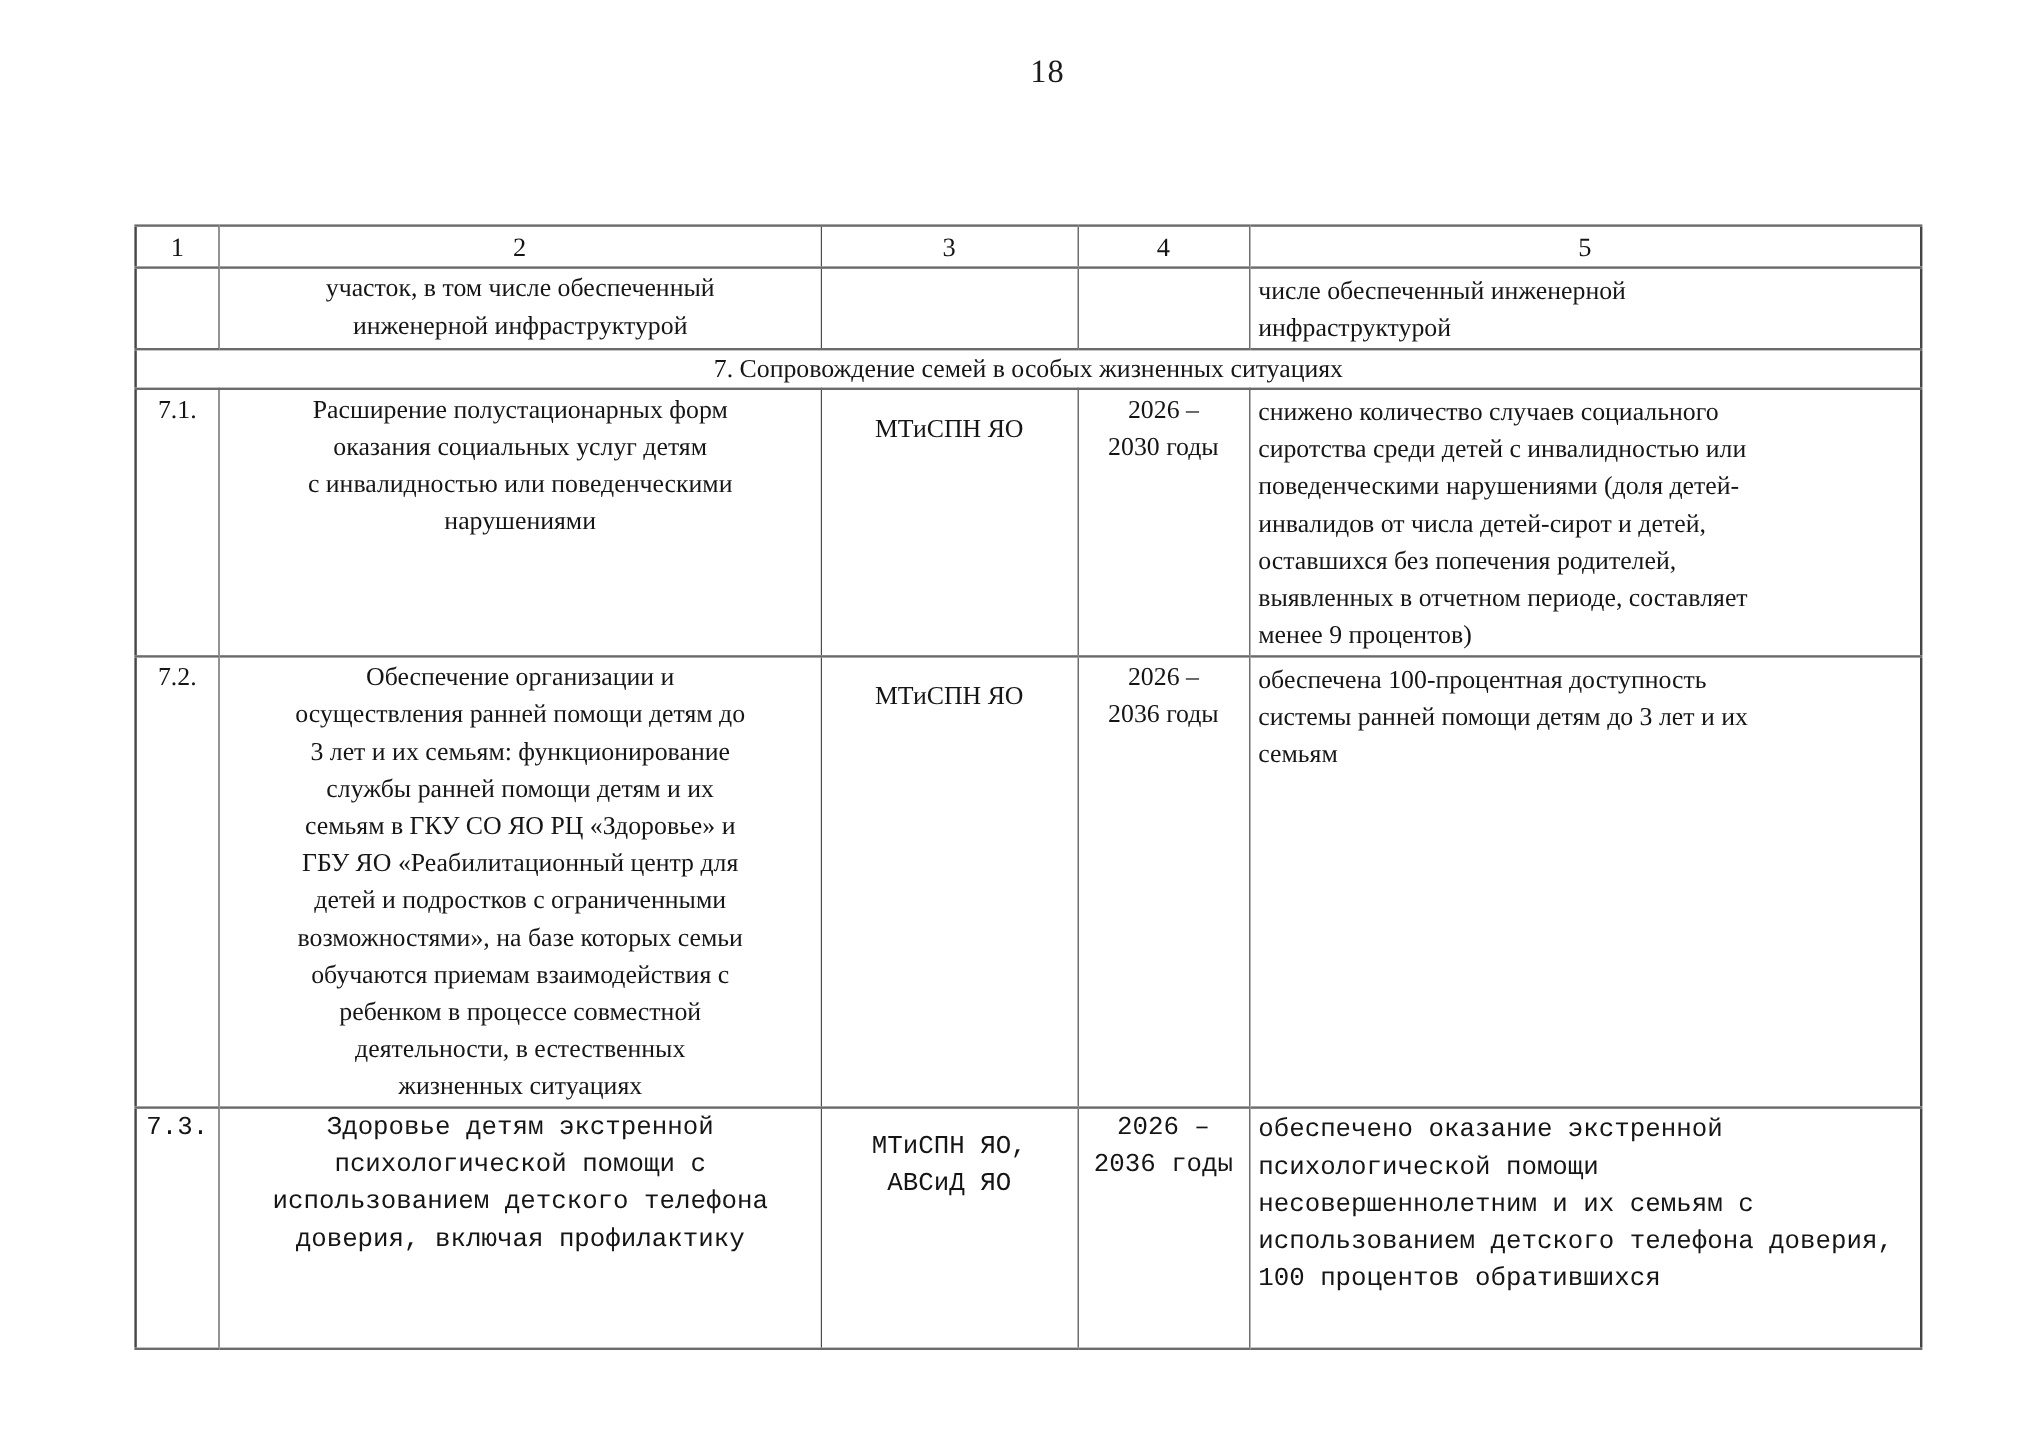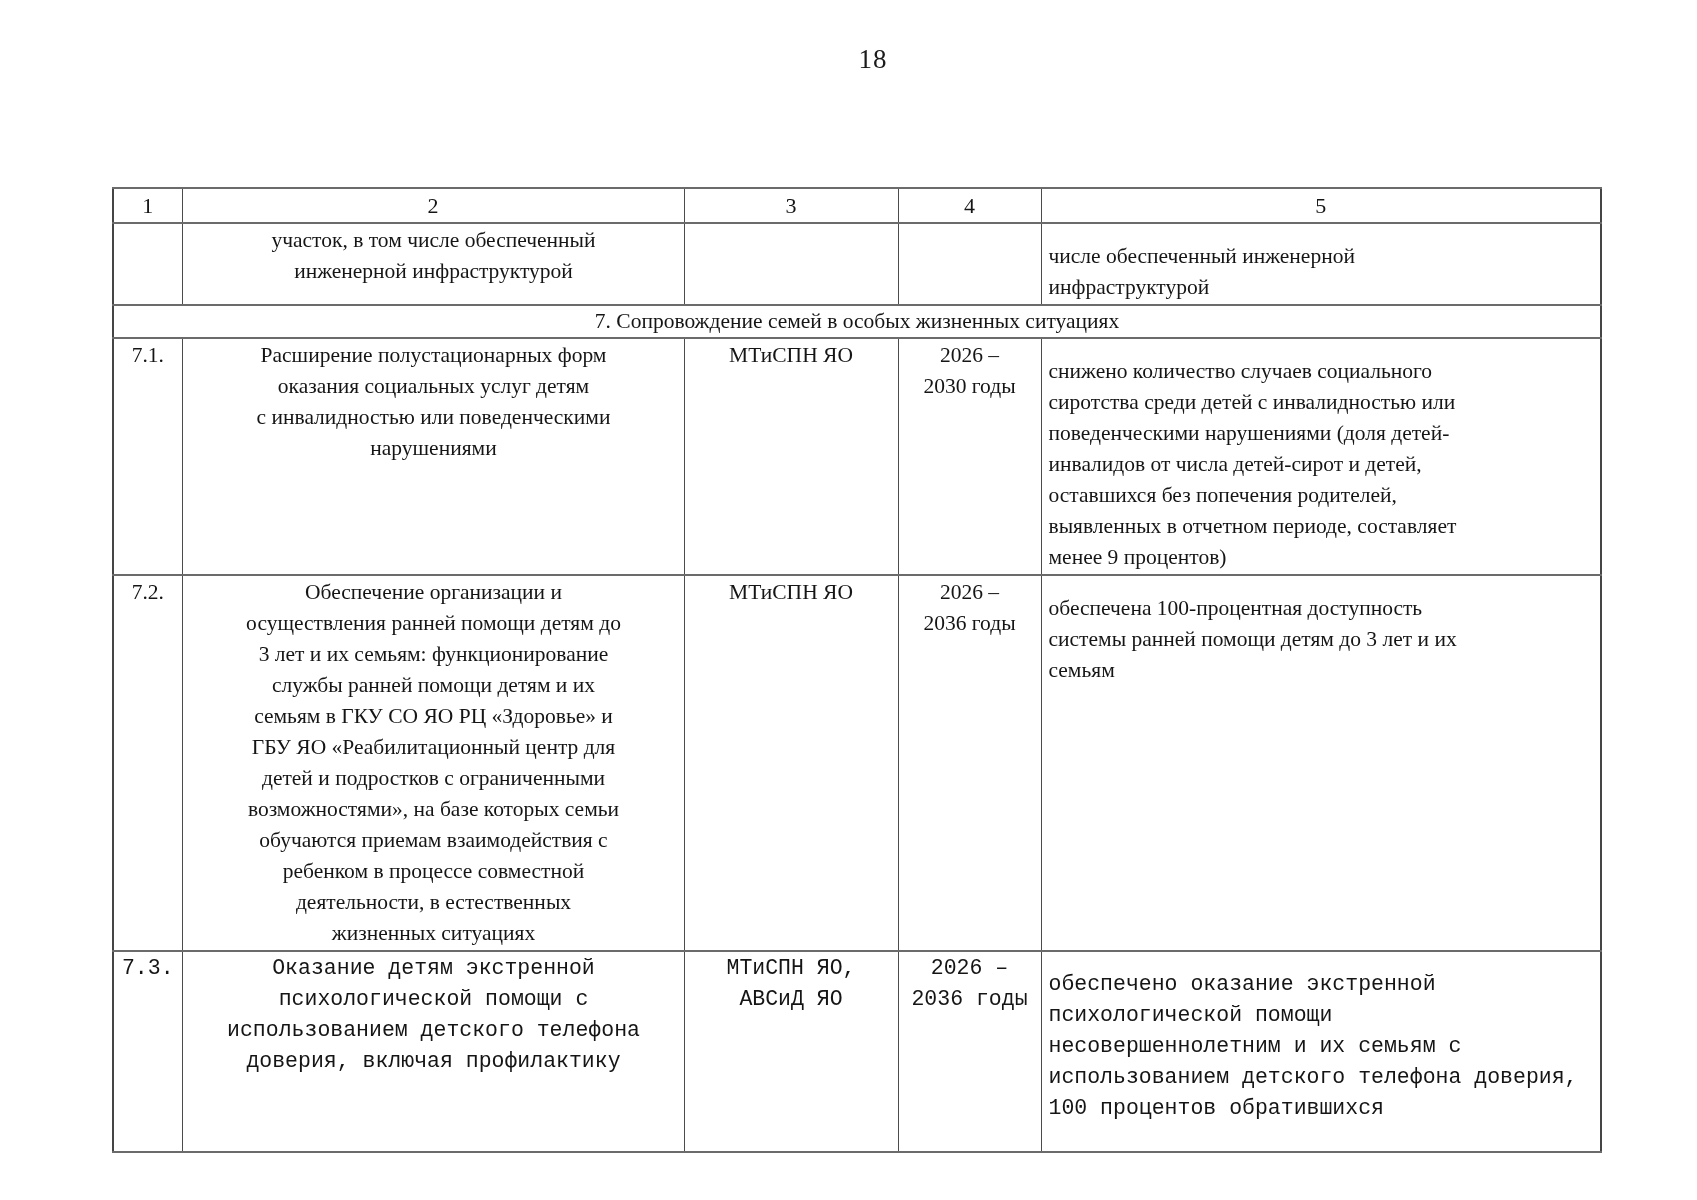--- a/index.html
+++ b/index.html
@@ -79,31 +79,31 @@
     padding: 1px 2px;
     white-space: pre-line;
   }
   td.c-activity {
     text-align: center;
     padding: 1px 6px 1px 7px;
     white-space: pre-line;
   }
   td.c-executor {
     text-align: center;
-    padding: 1px 3px;
+    padding: 17px 3px;
     white-space: pre-line;
   }
   td.c-period {
     text-align: center;
     padding: 1px 2px;
     white-space: pre-line;
   }
   td.c-result {
     text-align: left;
-    padding: 17px 5px 1px 7px;
+    padding: 3px 5px 1px 7px;
     white-space: pre-line;
   }
   td.c-section {
     text-align: center;
     vertical-align: top;
     padding: 0 2px;
     white-space: nowrap;
   }
 </style>
 </head>
@@ -180,21 +180,21 @@
         <td class="c-executor">МТиСПН ЯО</td>
         <td class="c-period">2026 –
 2036 годы</td>
         <td class="c-result">обеспечена 100-процентная доступность
 системы ранней помощи детям до 3 лет и их
 семьям</td>
       </tr>
 
       <tr class="row-73">
         <td class="c-num">7.3.</td>
-        <td class="c-activity">Оказание детям экстренной
+        <td class="c-activity">Здоровье детям экстренной
 психологической помощи с
 использованием детского телефона
 доверия, включая профилактику</td>
         <td class="c-executor">МТиСПН ЯО,
 АВСиД ЯО</td>
         <td class="c-period">2026 –
 2036 годы</td>
         <td class="c-result">обеспечено оказание экстренной
 психологической помощи
 несовершеннолетним и их семьям с

